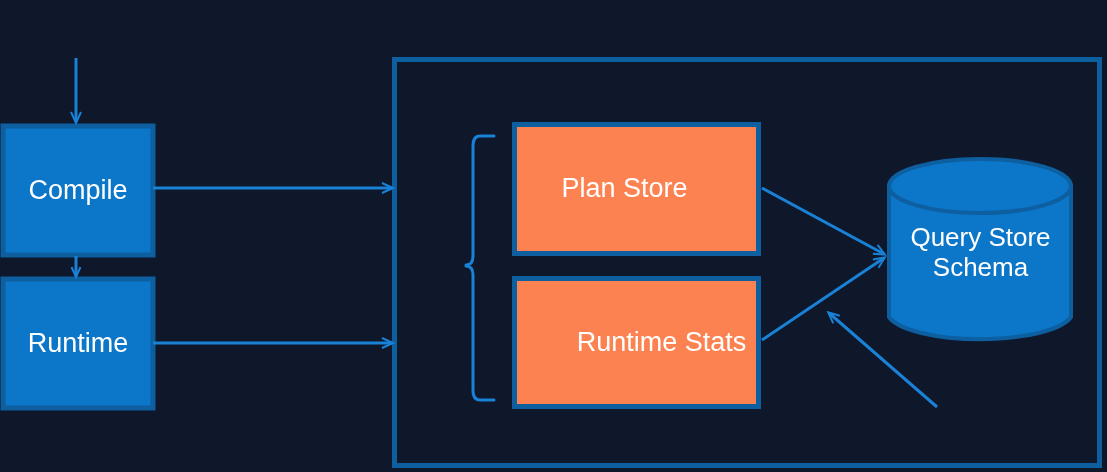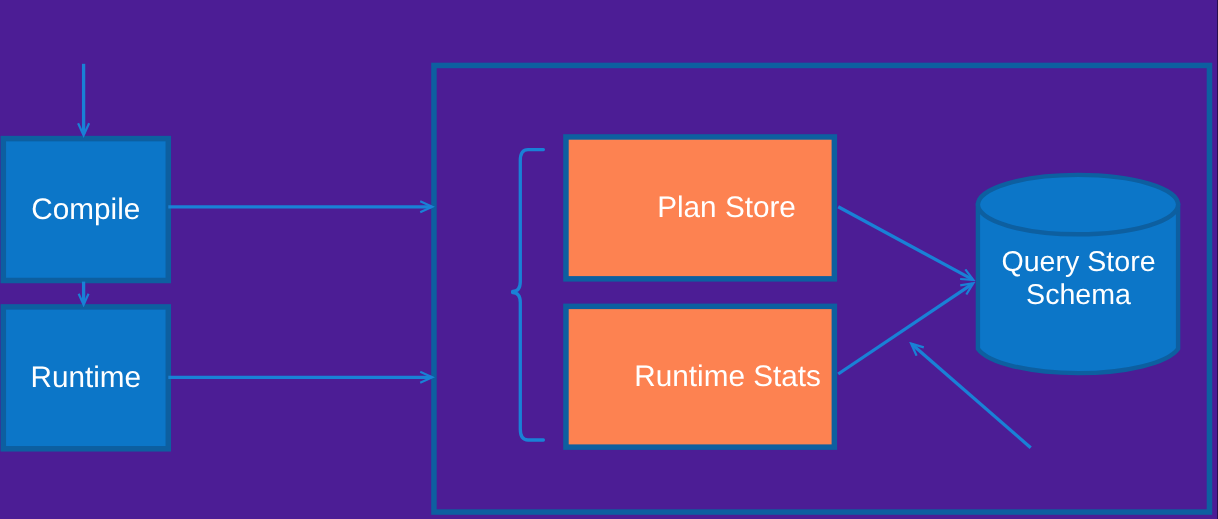--- a/index.html
+++ b/index.html
@@ -4,21 +4,21 @@
 <style>
   html, body {
     margin: 0;
     padding: 0;
     background: #000000;
   }
   #stage {
     position: relative;
     width: 1107px;
     height: 472px;
-    background: #4c1d95;
+    background: #0f172a;
     overflow: hidden;
     font-family: "Liberation Sans", sans-serif;
   }
   #diagram-svg {
     position: absolute;
     left: 0;
     top: 0;
     width: 1107px;
     height: 472px;
   }
@@ -30,21 +30,21 @@
     color: #ffffff;
     font-family: "Liberation Sans", sans-serif;
     font-weight: 400;
     text-align: center;
     line-height: 1.15;
     pointer-events: none;
     white-space: pre-line;
   }
   .lbl-compile   { left: 3px;   top: 126px; width: 150px; height: 129px; font-size: 27px; }
   .lbl-execute   { left: 3px;   top: 279px; width: 150px; height: 129px; font-size: 27px; }
-  .lbl-plan      { left: 536px; top: 122px; width: 249px; height: 134px; font-size: 27px; }
+  .lbl-plan      { left: 500px; top: 122px; width: 249px; height: 134px; font-size: 27px; }
   .lbl-runtime   { left: 512px; top: 276px; width: 299px; height: 133px; font-size: 27px; }
   .lbl-cylinder  { left: 887px; top: 170px; width: 187px; height: 165px; font-size: 26px; }
 </style>
 </head>
 <body>
 
 <div id="stage">
 
   <svg id="diagram-svg" viewBox="0 0 1107 472">
     <defs>

